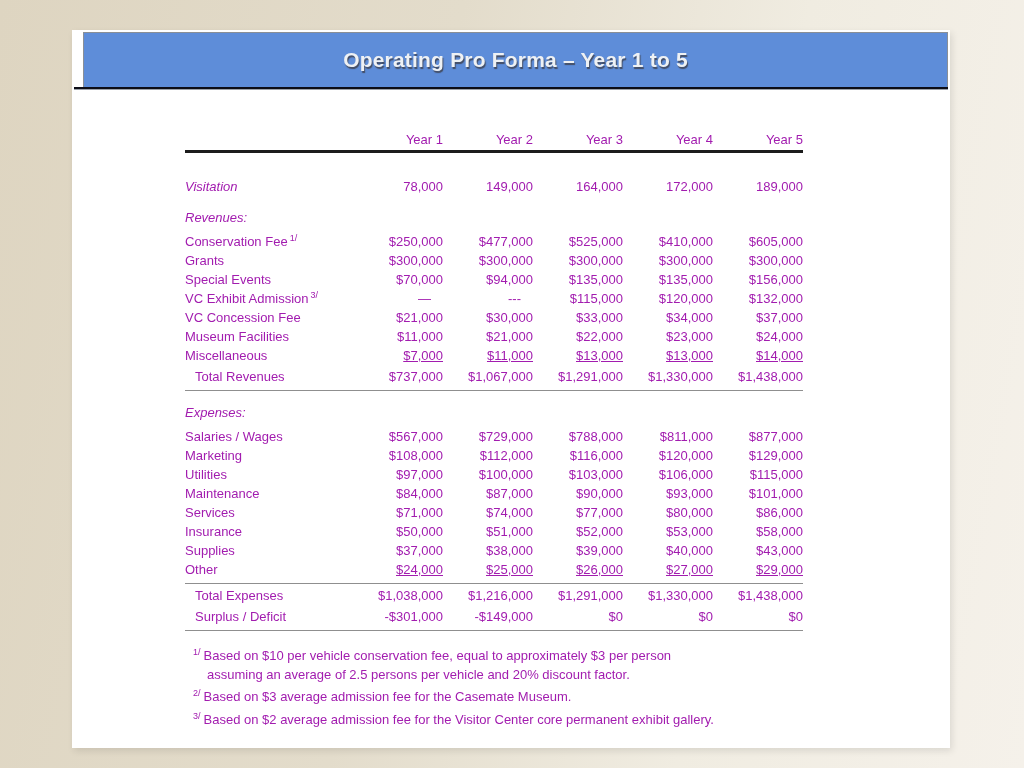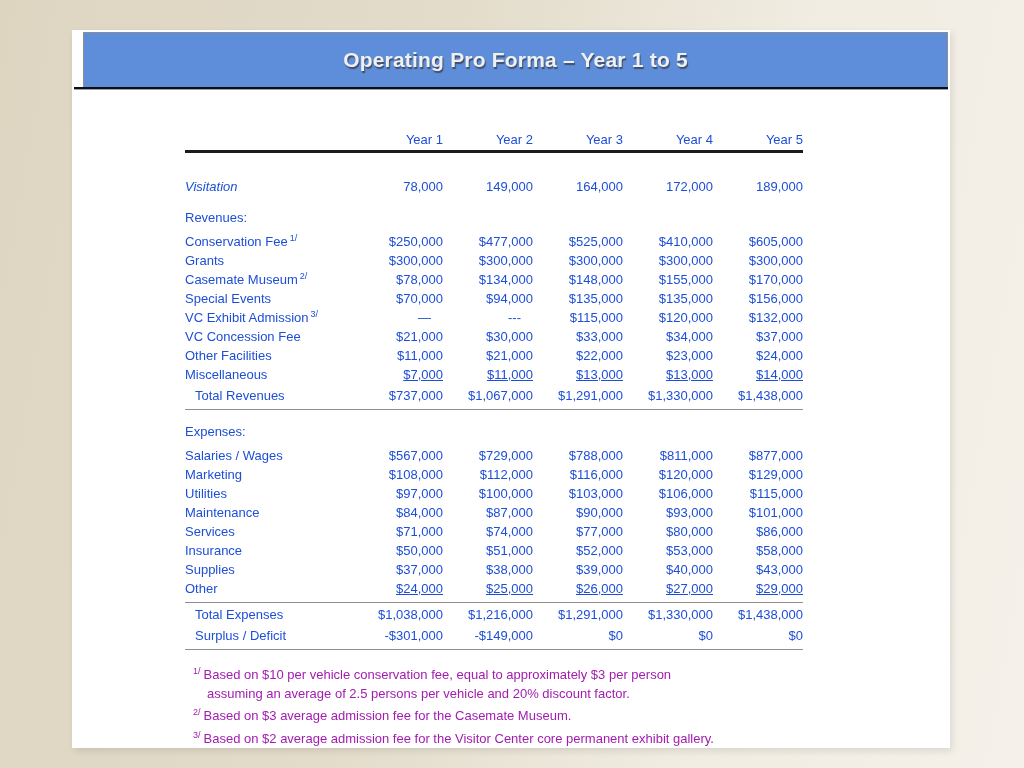--- a/index.html
+++ b/index.html
@@ -18,32 +18,32 @@
     background:#5e8dd9;
     border:1px solid #8a8f96; border-bottom:none;
     display:flex; align-items:center; justify-content:center;
   }
   .title-text {
     font-size:21px; font-weight:bold; color:#eef1f4; letter-spacing:.2px;
     text-shadow:1px 1.5px 1px rgba(62,66,80,.85);
   }
   .title-rule { margin:0 2px; height:3px; background:#0c0d16; border-bottom:1px solid #9aa0a8; }
 
-  .table-wrap { margin:38px 0 0 113px; width:618px; font-size:13px; color:#1d4ed8; }
+  .table-wrap { margin:38px 0 0 113px; width:618px; font-size:13px; color:#a21caf; }
   .hrow { display:flex; height:19px; align-items:flex-end; }
   .hcell-label { width:168px; text-align:center; }
   .hcell { width:90px; text-align:right; }
   .dbl-rule { margin-top:3px; height:3px; border-top:2px solid #1c1c1c; border-bottom:1px solid #1c1c1c; }
 
   #table-rows { margin-top:24px; }
   .row { display:flex; height:19px; align-items:center; }
   .row .label { width:168px; white-space:nowrap; }
   .row .val { width:90px; text-align:right; white-space:nowrap; }
   .row.section { margin-top:12px; margin-bottom:5px; }
-  .row.section .label { }
+  .row.section .label { font-style:italic; }
   .row.italic .label { font-style:italic; }
   .row.total { margin-top:2px; }
   .row.total .label { padding-left:10px; }
   .val.underline { text-decoration:underline; }
   .val.dash { padding-right:12px; }
   sup.fn { font-size:9px; vertical-align:super; margin-left:2px; }
   .rule { height:1px; background:#8f8f8f; margin-top:4px; }
 
   .footnotes { margin:12px 0 0 121px; font-size:13px; color:#a21caf; }
   .footnote-line { line-height:19px; white-space:nowrap; }
@@ -92,28 +92,20 @@
         </div>
         <div class="row">
           <span class="label">Grants</span>
           <span class="val">$300,000</span>
           <span class="val">$300,000</span>
           <span class="val">$300,000</span>
           <span class="val">$300,000</span>
           <span class="val">$300,000</span>
         </div>
         <div class="row">
-          <span class="label">Casemate Museum<sup class="fn">2/</sup></span>
-          <span class="val">$78,000</span>
-          <span class="val">$134,000</span>
-          <span class="val">$148,000</span>
-          <span class="val">$155,000</span>
-          <span class="val">$170,000</span>
-        </div>
-        <div class="row">
           <span class="label">Special Events</span>
           <span class="val">$70,000</span>
           <span class="val">$94,000</span>
           <span class="val">$135,000</span>
           <span class="val">$135,000</span>
           <span class="val">$156,000</span>
         </div>
         <div class="row">
           <span class="label">VC Exhibit Admission<sup class="fn">3/</sup></span>
           <span class="val dash">—</span>
@@ -124,21 +116,21 @@
         </div>
         <div class="row">
           <span class="label">VC Concession Fee</span>
           <span class="val">$21,000</span>
           <span class="val">$30,000</span>
           <span class="val">$33,000</span>
           <span class="val">$34,000</span>
           <span class="val">$37,000</span>
         </div>
         <div class="row">
-          <span class="label">Other Facilities</span>
+          <span class="label">Museum Facilities</span>
           <span class="val">$11,000</span>
           <span class="val">$21,000</span>
           <span class="val">$22,000</span>
           <span class="val">$23,000</span>
           <span class="val">$24,000</span>
         </div>
         <div class="row">
           <span class="label">Miscellaneous</span>
           <span class="val underline">$7,000</span>
           <span class="val underline">$11,000</span>

